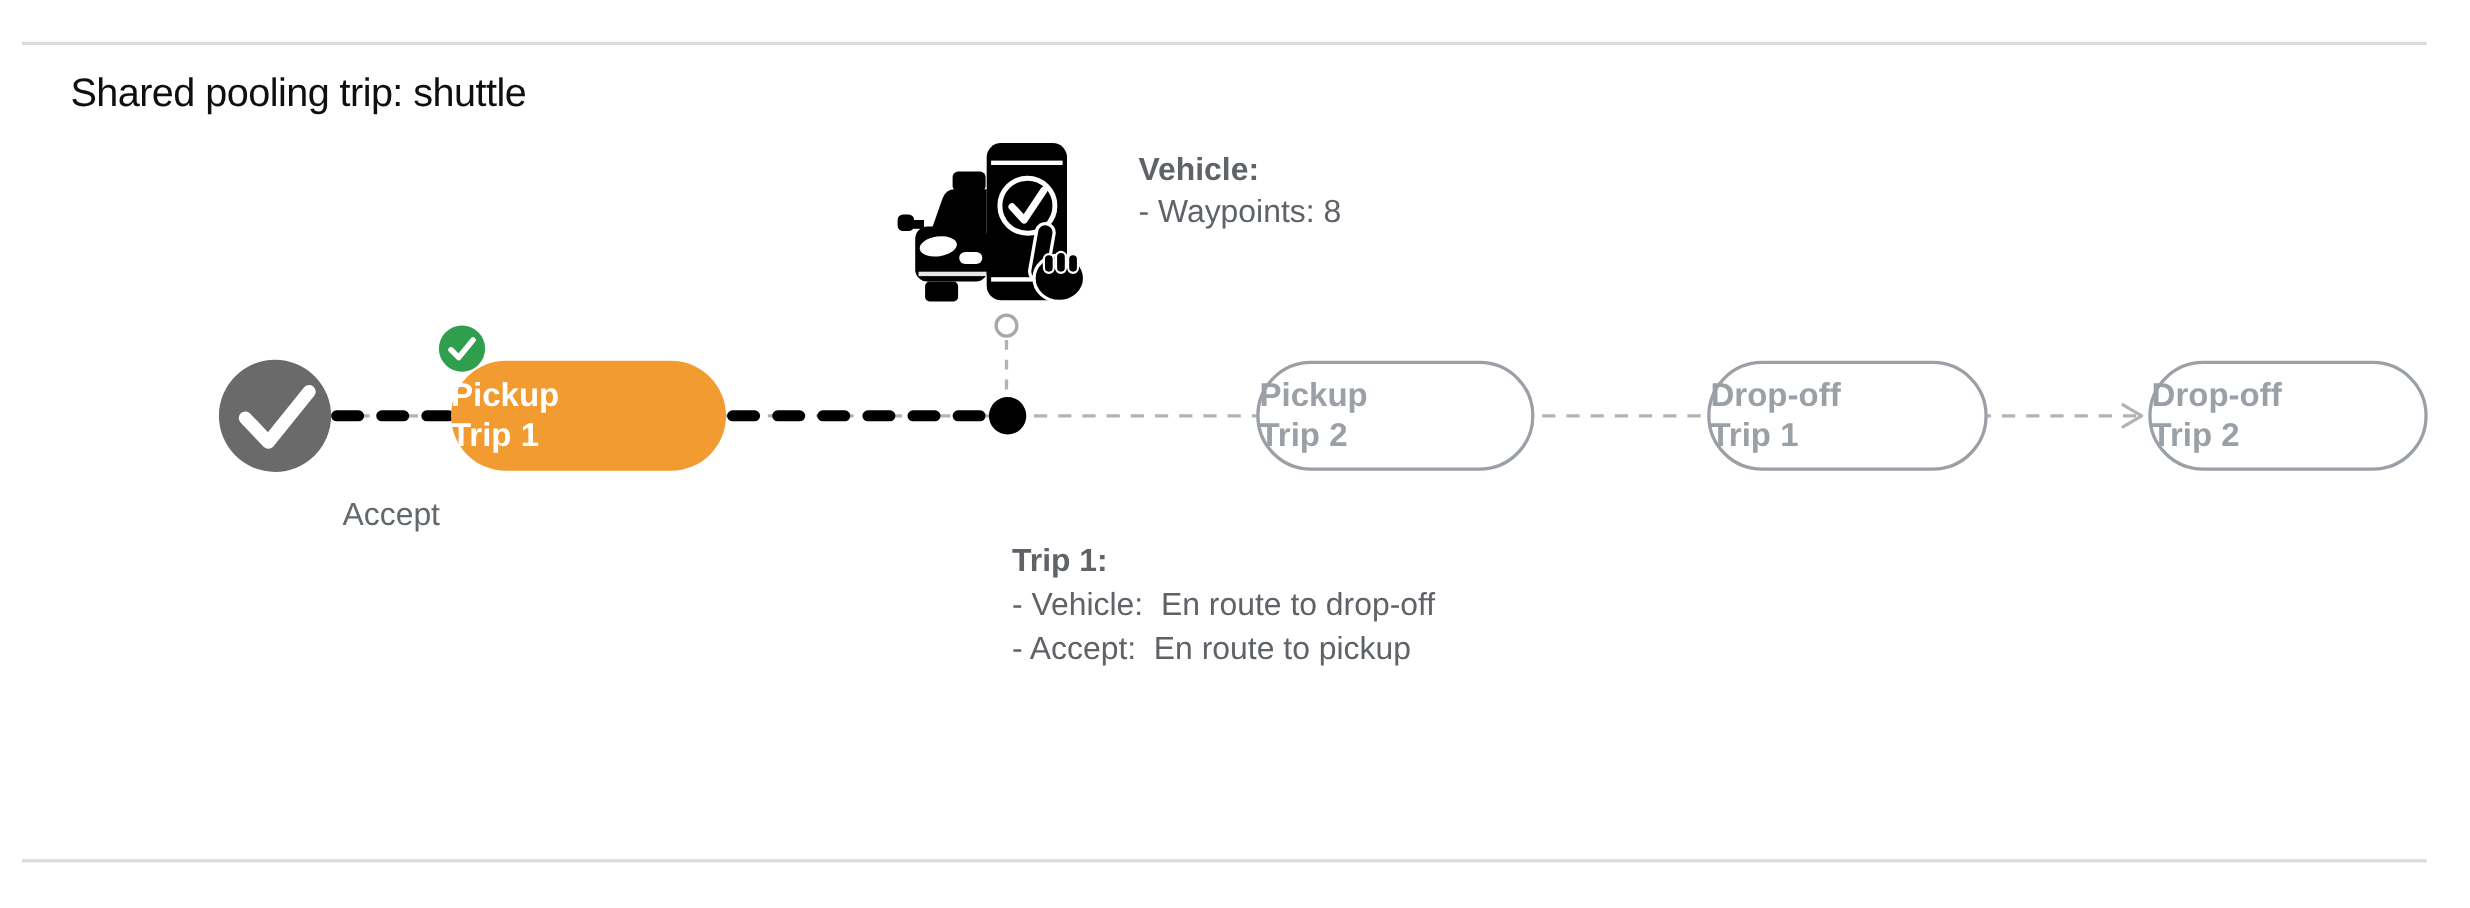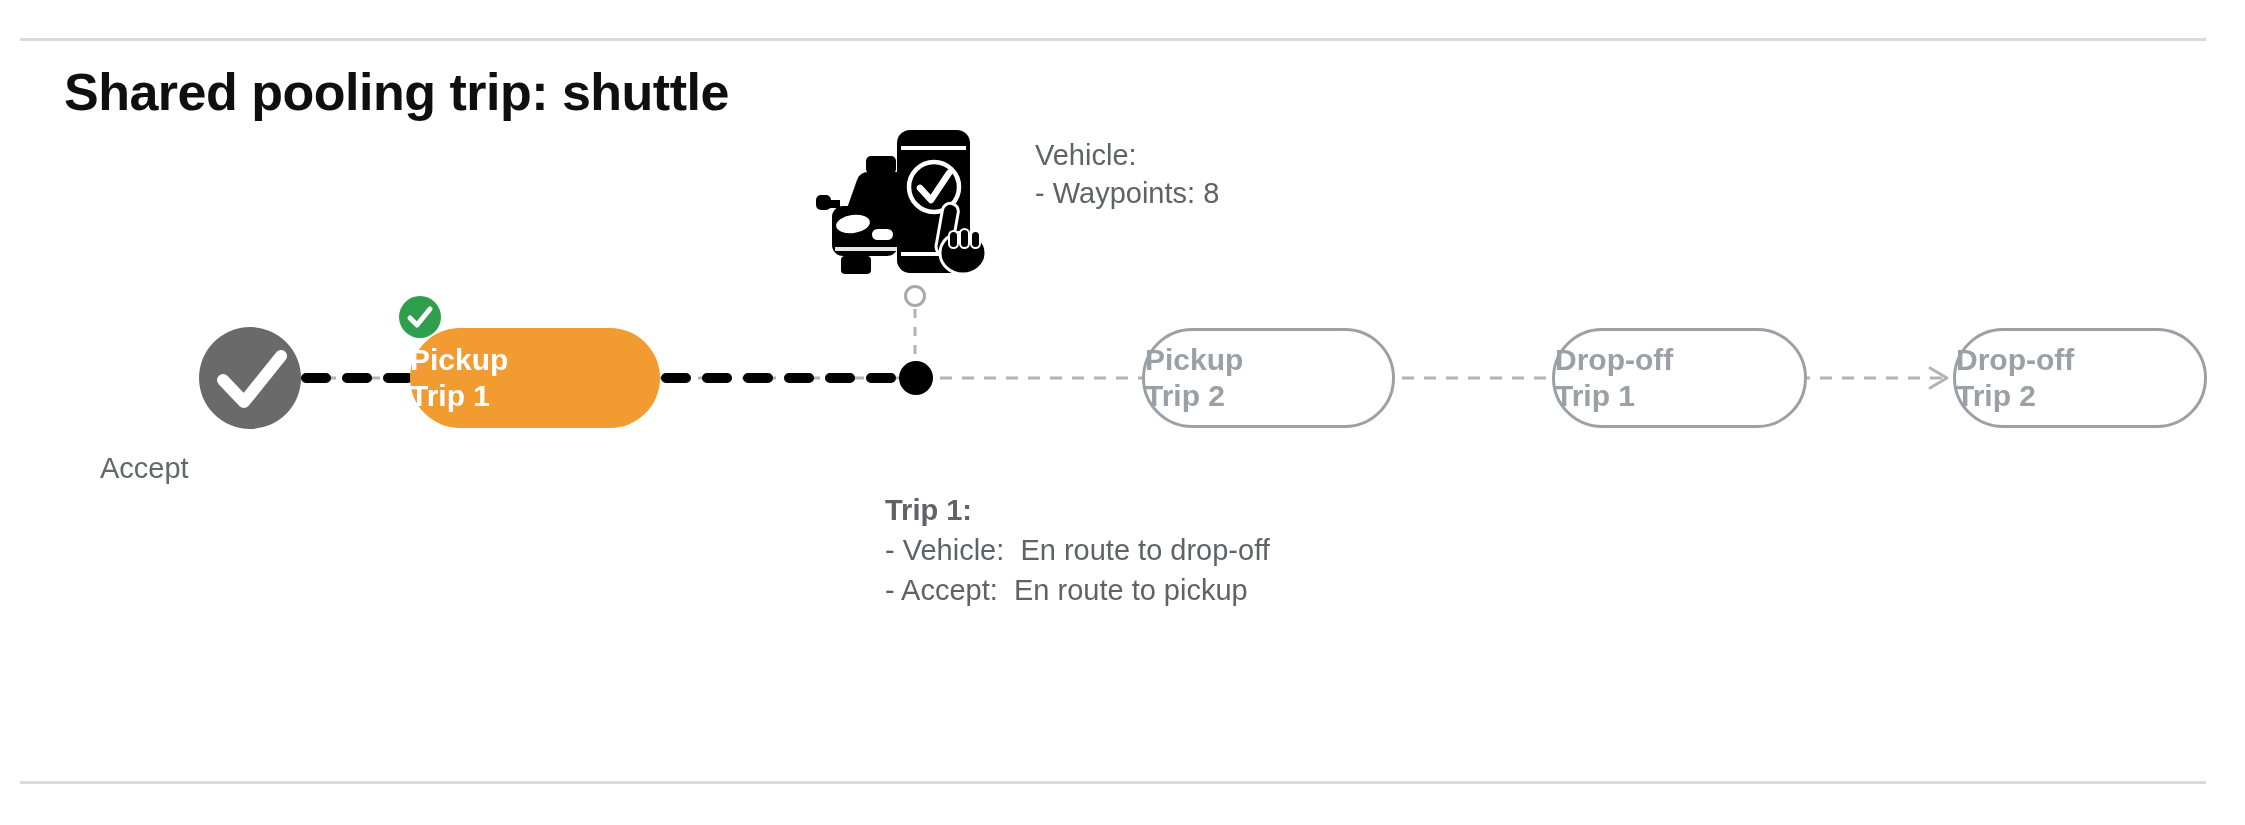--- a/index.html
+++ b/index.html
@@ -5,44 +5,44 @@
   html,body{margin:0;padding:0;background:#ffffff;}
   .canvas{
     position:relative;width:2245px;height:825px;background:#ffffff;overflow:hidden;
     font-family:"Liberation Sans", sans-serif;
   }
   .hr{position:absolute;left:20px;width:2186px;height:3px;background:#dbdbdb;}
   .hr.top{top:38px;}
   .hr.bottom{top:781px;}
   .title{
     position:absolute;left:64px;top:64px;margin:0;
-    font-size:52px;font-weight:bold;color:#0f0f0f;letter-spacing:-0.5px;line-height:1.1;
+    font-size:36px;font-weight:normal;color:#0f0f0f;letter-spacing:-0.5px;line-height:1.1;
   }
   .layer{position:absolute;left:0;top:0;width:2245px;height:825px;z-index:1;}
 
   .pill{
     position:absolute;top:328px;height:100px;box-sizing:border-box;z-index:2;
     border-radius:52px;display:flex;flex-direction:column;align-items:flex-start;justify-content:center;
     font-weight:bold;font-size:30px;line-height:36px;text-align:center;
   }
   .pill-active{left:410px;width:250px;background:#F29B30;color:#ffffff;}
   .pill-up{background:#ffffff;border:3px solid #9AA0A6;color:#9AA0A6;}
   .pill-2{left:1142px;width:253px;}
   .pill-3{left:1552px;width:255px;}
   .pill-4{left:1953px;width:254px;}
 
   .badge{position:absolute;left:398px;top:295px;width:44px;height:44px;z-index:3;}
 
   .start-label{
     position:absolute;left:100px;top:448px;width:300px;z-index:2;
-    text-align:left;font-size:29px;line-height:40px;color:#62686C;
+    text-align:right;font-size:29px;line-height:40px;color:#62686C;
   }
   .vehicle-text{position:absolute;left:1035px;top:136px;z-index:2;color:#5F6368;font-size:29px;line-height:38px;}
-  .v-head{font-weight:normal;}
-  .trip-text{position:absolute;left:885px;top:490px;z-index:2;color:#5F6368;font-size:29px;line-height:40px;}
+  .v-head{font-weight:bold;}
+  .trip-text{position:absolute;left:920px;top:490px;z-index:2;color:#5F6368;font-size:29px;line-height:40px;}
   .t-head{font-weight:bold;}
   .t-line{white-space:pre-wrap;}
 </style>
 </head>
 <body>
 
 <div class="canvas">
 
   <div class="hr top"></div>
   <div class="hr bottom"></div>

